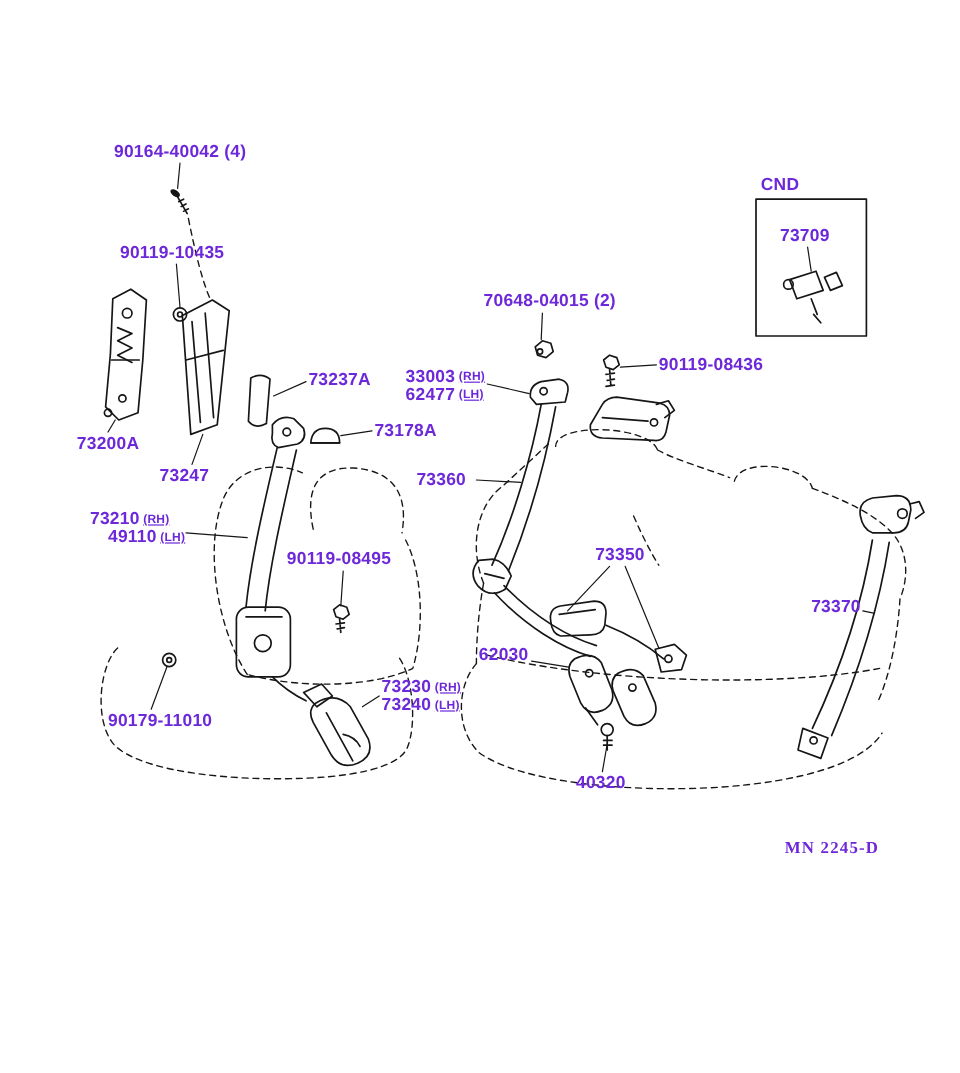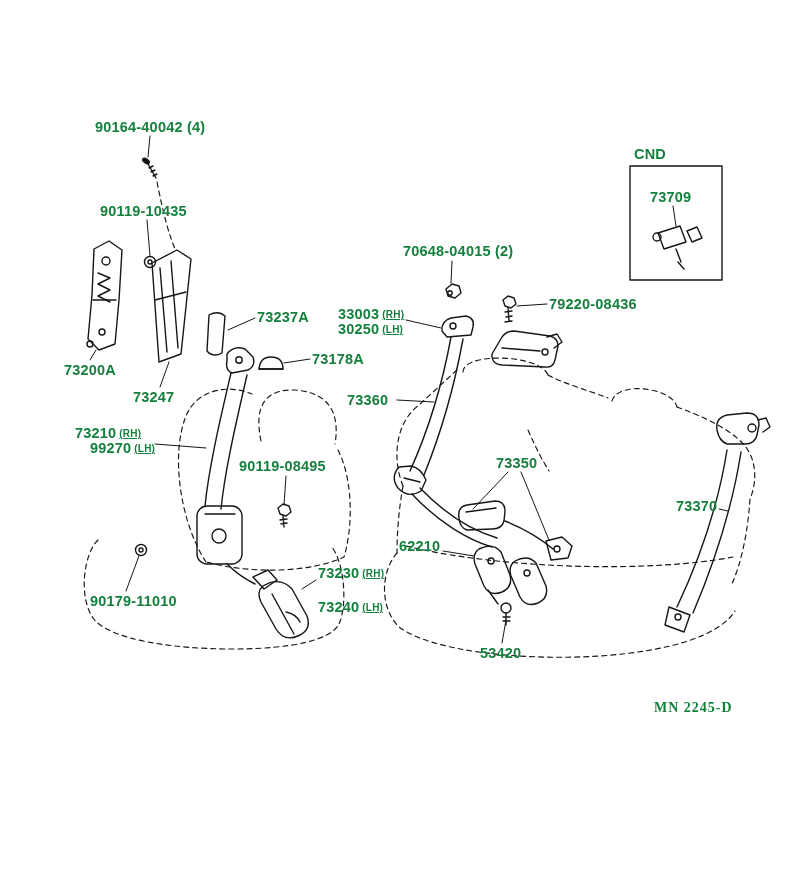--- a/index.html
+++ b/index.html
@@ -1,21 +1,21 @@
 <!DOCTYPE html>
 <html><head>
 <meta charset="utf-8">
 <style>
   * { margin:0; padding:0; box-sizing:border-box; }
   html,body { background:#ffffff; font-family:"Liberation Sans", sans-serif; }
   .stage { position:relative; width:800px; height:894px; background:#ffffff; overflow:hidden; }
   .stage svg { position:absolute; left:0; top:0; }
 
   .lbl { position:absolute; font-weight:bold; font-size:14.5px; line-height:16px;
-         color:#15803d; white-space:nowrap; letter-spacing:0.2px;text-align:center; }
+         color:#6d28d9; white-space:nowrap; letter-spacing:0.2px;text-align:center; }
   .sfx { font-size:10px; font-weight:bold; margin-left:3px; vertical-align:1px;text-decoration:underline; }
   .footer-code { font-size:14px; letter-spacing:1px;font-family:Liberation Serif, serif; }
 
   
   .art, .art * { fill:none; stroke:#161616; stroke-width:1.4; stroke-linecap:round; stroke-linejoin:round; }
   .art .thin, .art .thin * { stroke-width:1; }
   .art .dash, .art .dash * { stroke-dasharray:5 4; stroke-width:1.15; }
   .art .solid-fill { fill:#161616; stroke:none; }
 </style>
 </head>
@@ -213,47 +213,47 @@
   <div class="lbl" style="left:95px;  top:119px">90164-40042 (4)</div>
   <div class="lbl" style="left:100px; top:203px">90119-10435</div>
   <div class="lbl" style="left:64px;  top:362px">73200A</div>
   <div class="lbl" style="left:133px; top:389px">73247</div>
   <div class="lbl" style="left:257px; top:309px">73237A</div>
 
   <div class="lbl" style="left:338px; top:306px">
     <span>33003</span><span class="sfx">(RH)</span>
   </div>
   <div class="lbl" style="left:338px; top:321px">
-    <span>30250</span><span class="sfx">(LH)</span>
+    <span>62477</span><span class="sfx">(LH)</span>
   </div>
 
   <div class="lbl" style="left:312px; top:351px">73178A</div>
   <div class="lbl" style="left:403px; top:243px">70648-04015 (2)</div>
-  <div class="lbl" style="left:549px; top:296px">79220-08436</div>
+  <div class="lbl" style="left:549px; top:296px">90119-08436</div>
   <div class="lbl" style="left:347px; top:392px">73360</div>
 
   <div class="lbl" style="left:75px; top:425px">
     <span>73210</span><span class="sfx">(RH)</span>
   </div>
   <div class="lbl" style="left:90px; top:440px">
-    <span>99270</span><span class="sfx">(LH)</span>
+    <span>49110</span><span class="sfx">(LH)</span>
   </div>
 
   <div class="lbl" style="left:239px; top:458px">90119-08495</div>
   <div class="lbl" style="left:496px; top:455px">73350</div>
   <div class="lbl" style="left:676px; top:498px">73370</div>
-  <div class="lbl" style="left:399px; top:538px">62210</div>
+  <div class="lbl" style="left:399px; top:538px">62030</div>
 
   <div class="lbl" style="left:318px; top:565px">
     <span>73230</span><span class="sfx">(RH)</span>
   </div>
-  <div class="lbl" style="left:318px; top:599px">
+  <div class="lbl" style="left:318px; top:580px">
     <span>73240</span><span class="sfx">(LH)</span>
   </div>
 
   <div class="lbl" style="left:90px;  top:593px">90179-11010</div>
-  <div class="lbl" style="left:480px; top:645px">53420</div>
+  <div class="lbl" style="left:480px; top:645px">40320</div>
 
   <div class="lbl" style="left:634px; top:146px">CND</div>
   <div class="lbl" style="left:650px; top:189px">73709</div>
 
   <div class="lbl footer-code" style="left:654px; top:700px">MN 2245-D</div>
 </div>
 
 </body></html>

